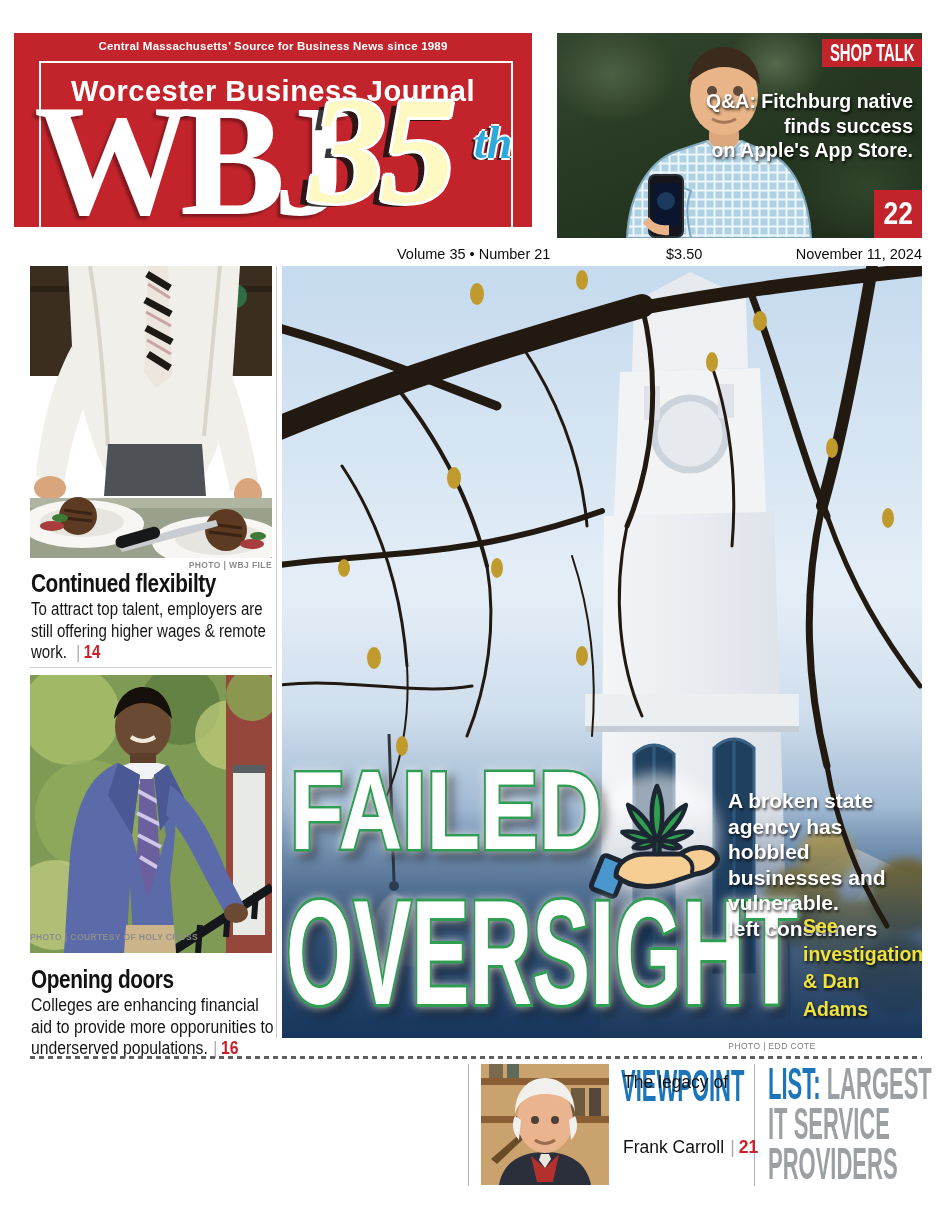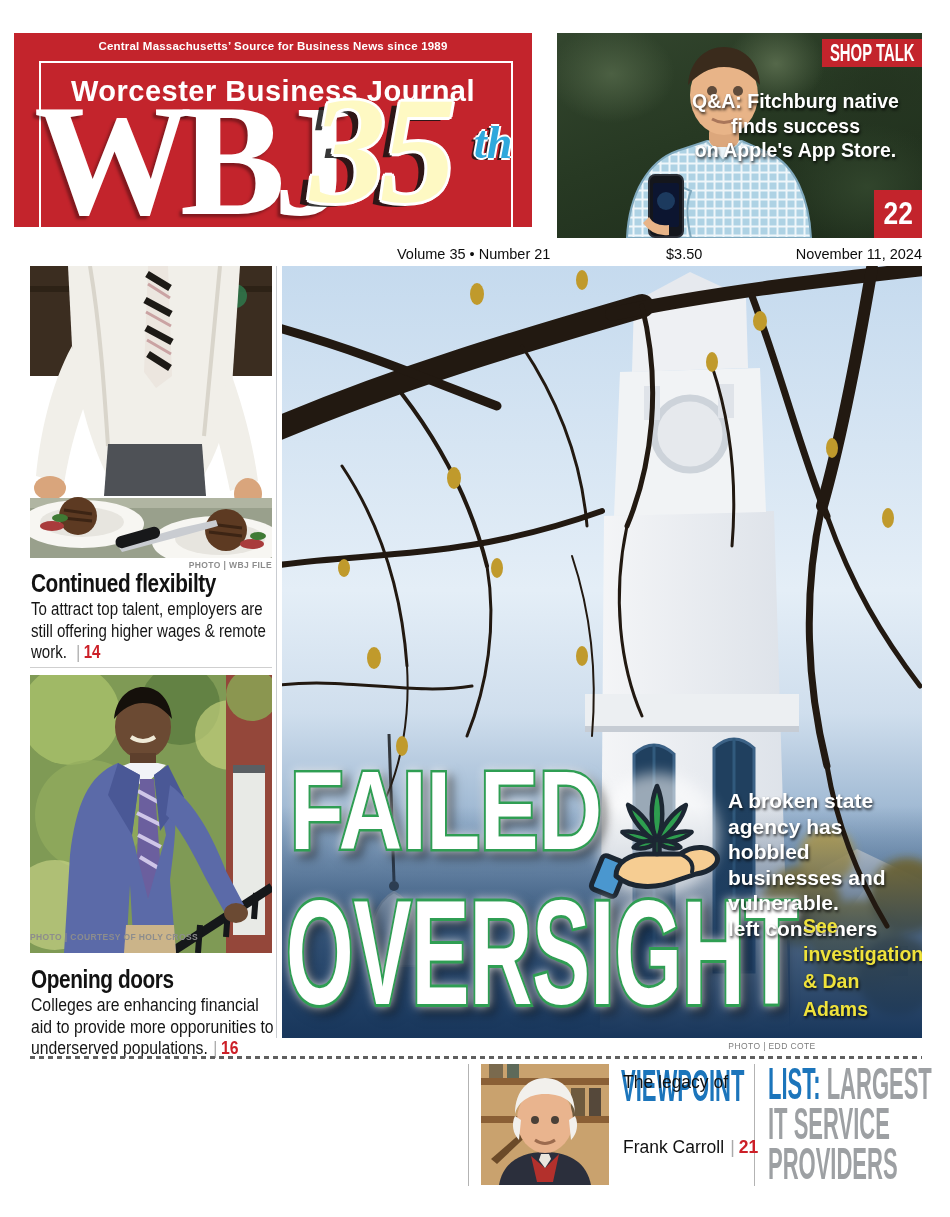--- a/index.html
+++ b/index.html
@@ -24,21 +24,21 @@
   
   .stphoto{left:557px;top:33px;width:365px;height:205px;overflow:hidden;
     background:
       radial-gradient(90px 70px at 15% 20%,#4c6043 0%,rgba(60,77,52,0) 70%),
       radial-gradient(120px 90px at 85% 75%,#31452c 0%,rgba(40,56,35,0) 70%),
       radial-gradient(70px 60px at 60% 15%,#55684a 0%,rgba(70,86,58,0) 70%),
       radial-gradient(100px 80px at 90% 30%,#243420 0%,rgba(30,44,26,0) 75%),
       linear-gradient(160deg,#33462e 0%,#273923 45%,#1d2b1a 100%);}
   .st-badge{top:6px;right:0;width:100px;height:28px;background:#c3242c;display:flex;align-items:center;justify-content:center;}
   .st-badge span{color:#fff;font-weight:bold;font-size:24px;transform:scaleX(.62);transform-origin:center;white-space:nowrap;}
-  .st-teaser{top:56px;right:9px;width:235px;text-align:center;color:#fff;font-weight:bold;font-size:19.5px;line-height:24.5px;
+  .st-teaser{top:56px;right:9px;width:235px;text-align:right;color:#fff;font-weight:bold;font-size:19.5px;line-height:24.5px;
              text-shadow:1px 2px 3px rgba(0,0,0,.85);}
   .st-page{right:0;bottom:0;width:48px;height:48px;background:#c3242c;display:flex;align-items:center;justify-content:center;}
   .st-page span{color:#fff;font-weight:bold;font-size:31px;transform:scaleX(.85);}
 
   
   .ib{top:246px;font-size:14.5px;color:#0d0d0d;}
   .ib-src{left:30px;font-weight:bold;}
   .ib-vol{left:397px;}
   .ib-price{left:666px;}
   .ib-date{right:28px;}

